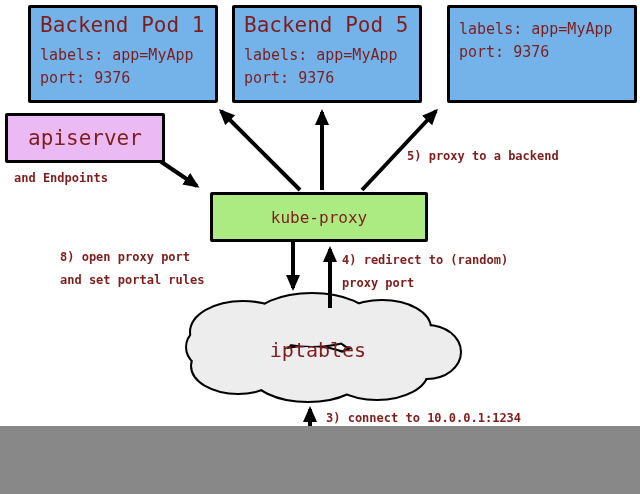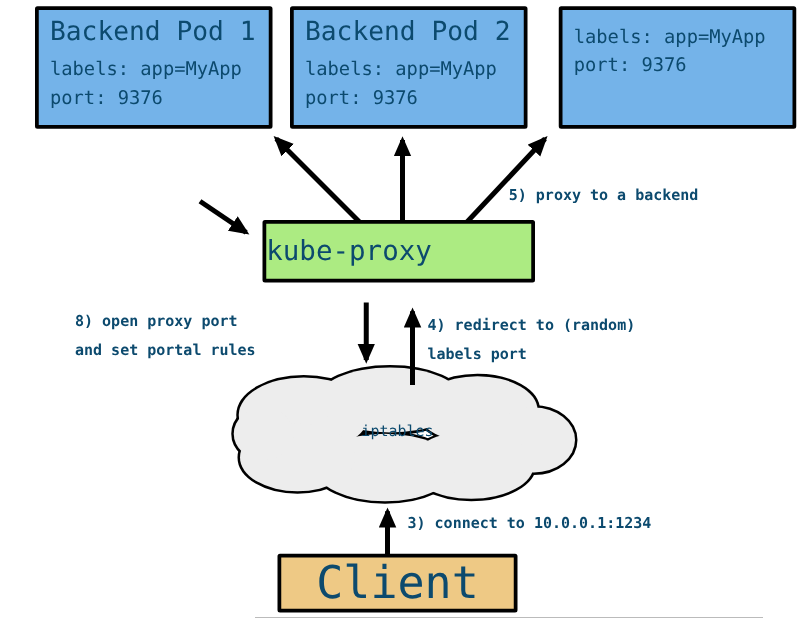--- a/index.html
+++ b/index.html
@@ -1,22 +1,22 @@
 <!DOCTYPE html>
 <html style="--background: #ffffff; --border: #000000; --pod-fill: #74b3e9; --apiserver-fill: #ebbaf5; --kube-proxy-fill: #aceb82; --client-fill: #eec985; --cloud-fill: #ededed; --arrow: #000000;"><head>
 <meta charset="utf-8">
 <style>
   html,body{margin:0;padding:0;background:#888;}
   *{box-sizing:border-box;}
   .canvas{
     position:relative;
-    width:640px;height:494px;
+    width:640px;height:426px;
     background:var(--background,#ffffff);
     font-family:"DejaVu Sans Mono",monospace;
-    color:#0c4a6e;
+    color:#7f1d1d;
     overflow:hidden;
   }
   .layer{position:absolute;left:0;top:0;width:640px;height:494px;}
   .node{
     position:absolute;
     border:3px solid var(--border,#000);
     border-radius:2px;
   }
   .pod{
     width:190px;height:98px;top:5px;
@@ -26,34 +26,34 @@
   .pod-title{font-size:21px;line-height:26px;white-space:nowrap;}
   .pod-line{font-size:15px;line-height:23px;white-space:nowrap;}
   .pod-line.first{margin-top:6px;}
   .apiserver{
     left:5px;top:113px;width:160px;height:50px;
     background:var(--apiserver-fill,#ebbaf5);
     display:flex;align-items:center;justify-content:center;
     font-size:21px;
   }
   .kube-proxy{
-    left:210px;top:176px;width:218px;height:50px;
+    left:210px;top:192px;width:218px;height:50px;
     background:var(--kube-proxy-fill,#aceb82);
-    display:flex;align-items:center;
-    font-size:22px;
+    display:flex;align-items:center;justify-content:center;
+    font-size:16px;
   }
   .client{
     left:222px;top:443px;width:192px;height:47px;
     background:var(--client-fill,#eec985);
     display:flex;align-items:center;justify-content:center;
     font-size:36px;
   }
   .iptables-label{
     position:absolute;left:244px;top:338px;width:148px;
-    text-align:center;font-size:12px;
+    text-align:center;font-size:20px;
   }
   .annotation{
     position:absolute;
     font-size:12px;font-weight:bold;line-height:23px;
     white-space:nowrap;
   }
   .ann-1{left:14px;top:167px;}
   .ann-2{left:60px;top:246px;}
   .ann-3{left:326px;top:407px;}
   .ann-4{left:342px;top:249px;}
@@ -105,48 +105,52 @@
       <line x1="310" y1="444" x2="310" y2="409" marker-end="url(#ah)"></line>
     </g>
   </svg>
 
   <div class="node pod" style="left:28px">
     <div class="pod-title">Backend Pod 1</div>
     <div class="pod-line first">labels: app=MyApp</div>
     <div class="pod-line">port: 9376</div>
   </div>
   <div class="node pod" style="left:232px">
-    <div class="pod-title">Backend Pod 2</div>
+    <div class="pod-title">Backend Pod 5</div>
     <div class="pod-line first">labels: app=MyApp</div>
     <div class="pod-line">port: 9376</div>
   </div>
   <div class="node pod" style="left:447px">
     <div class="pod-line first">labels: app=MyApp</div>
     <div class="pod-line">port: 9376</div>
   </div>
 
+  <div class="node apiserver">
+    <span>apiserver</span>
+  </div>
   <div class="node kube-proxy">
     <span>kube-proxy</span>
   </div>
   <div class="node client">
     <span>Client</span>
   </div>
 
   <div class="iptables-label">iptables</div>
 
   <div class="annotation ann-1">
+    <div>and Endpoints</div>
   </div>
   <div class="annotation ann-2">
     <div>8) open proxy port</div>
     <div>and set portal rules</div>
   </div>
   <div class="annotation ann-3">
     <div>3) connect to 10.0.0.1:1234</div>
   </div>
   <div class="annotation ann-4">
     <div>4) redirect to (random)</div>
-    <div>labels port</div>
+    <div>proxy port</div>
   </div>
   <div class="annotation ann-5">
     <div>5) proxy to a backend</div>
   </div>
 
 </div>
 
 </body></html>

